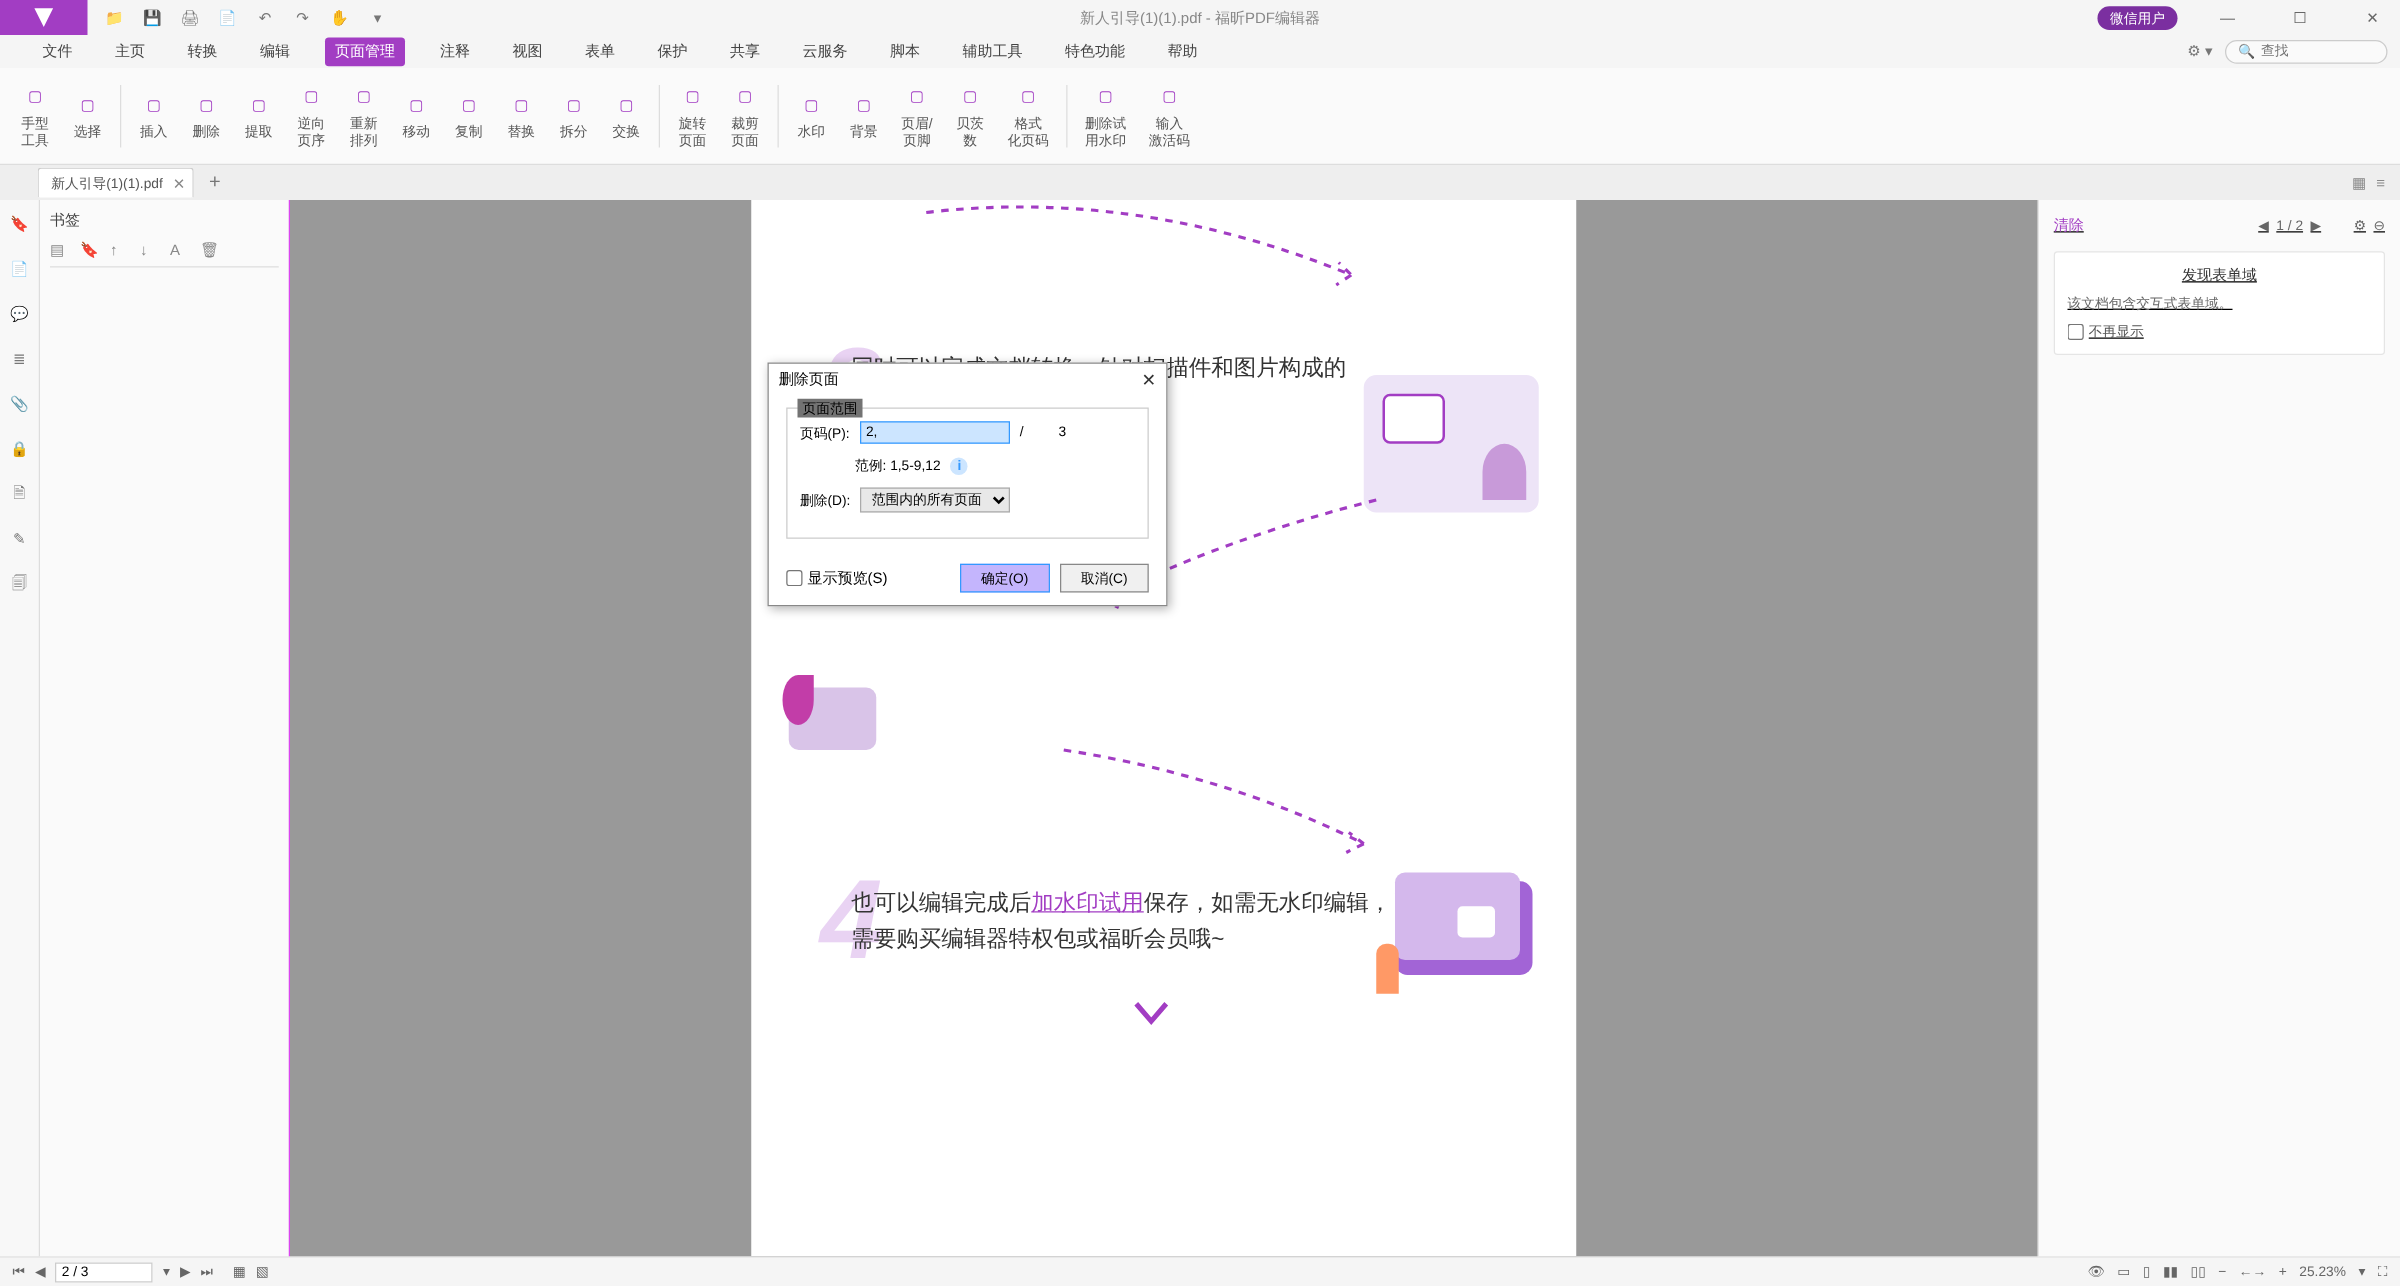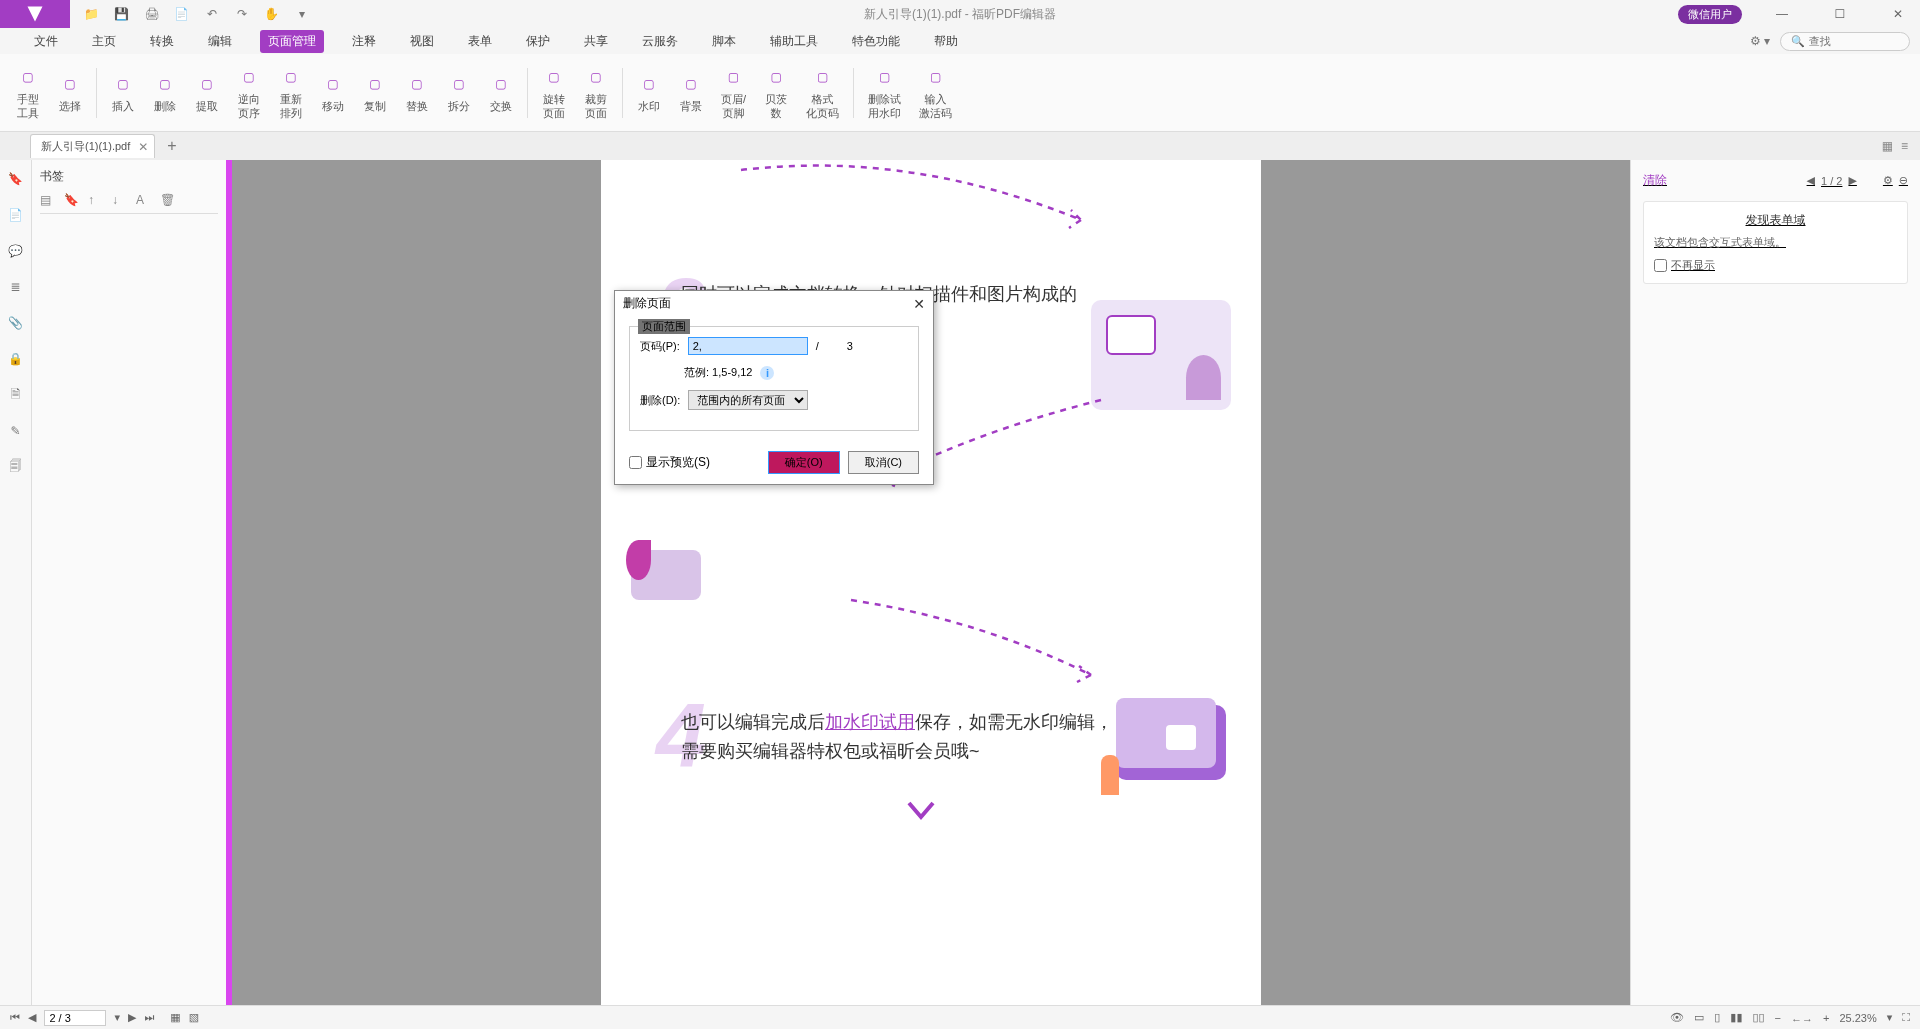--- a/index.html
+++ b/index.html
@@ -37,57 +37,57 @@
 .doc-tab .close-x { position: absolute; right: 6px; top: 5px; color: #888; font-size: 12px; cursor: pointer; }
 .add-tab { margin-left: 12px; color: #777; font-size: 16px; cursor: pointer; }
 .tabstrip-right { position: absolute; right: 12px; display: flex; gap: 8px; }
 
 
 .main { display: flex; height: calc(100% - 28px - 26px - 78px - 28px - 24px); }
 .left-sidebar { width: 32px; background: #f8f8f8; border-right: 1px solid #ddd; display: flex; flex-direction: column; align-items: center; padding-top: 10px; gap: 18px; }
 .ls-item { width: 18px; height: 18px; color: #777; cursor: pointer; display: flex; align-items: center; justify-content: center; }
 .ls-item.active { color: #a23dc3; }
 
-.bookmark-panel { width: 200px; background: #fafafa; border-right: 6px solid #d946ef; padding: 8px; }
+.bookmark-panel { width: 200px; background: #fafafa; border-right: 1px solid #d946ef; padding: 8px; }
 .bm-title { font-size: 12px; color: #444; margin-bottom: 8px; }
 .bm-tools { display: flex; gap: 10px; border-bottom: 1px solid #ddd; padding-bottom: 6px; }
 .bm-tool { width: 14px; height: 14px; color: #888; cursor: pointer; }
 
 .doc-area { flex: 1; background: #999; position: relative; overflow: hidden; display: flex; justify-content: center; }
 .page { width: 660px; background: #fff; margin-top: 0; position: relative; }
 
 .right-panel { width: 290px; background: #fafafa; border-left: 1px solid #ddd; padding: 12px; text-decoration: underline; }
 .rp-head { display: flex; align-items: center; justify-content: space-between; margin-bottom: 12px; }
 .rp-title { color: #a23dc3; font-size: 12px; }
 .rp-nav { display: flex; align-items: center; gap: 6px; font-size: 11px; color: #666; }
 .rp-section { background: #fff; border: 1px solid #e5e5e5; padding: 10px; border-radius: 3px; }
 .rp-stitle { font-size: 12px; color: #333; margin-bottom: 6px; text-align: center; }
 .rp-stext { font-size: 11px; color: #666; margin-bottom: 8px; }
 .rp-chk { display: flex; align-items: center; gap: 4px; font-size: 11px; color: #555; }
 
 
 .statusbar { height: 24px; background: #f5f5f5; border-top: 1px solid #ddd; display: flex; align-items: center; padding: 0 10px; font-size: 11px; color: #666; }
 .sb-left { display: flex; align-items: center; gap: 8px; }
 .sb-right { margin-left: auto; display: flex; align-items: center; gap: 10px; }
-.page-input { border: 1px solid #ccc; width: 62px; padding: 1px 4px; font-size: 11px; }
+.page-input { border: 1px solid #ccc; width: 78px; padding: 1px 4px; font-size: 11px; }
 
 
 .dialog-overlay { position: absolute; top: 0; left: 0; right: 0; bottom: 0; z-index: 100; }
 .dialog { position: absolute; left: 614px; top: 290px; width: 320px; background: #fff; border: 1px solid #888; box-shadow: 2px 2px 8px rgba(0,0,0,0.3); }
 .dlg-title { padding: 4px 8px; font-size: 12px; display: flex; justify-content: space-between; align-items: center; }
 .dlg-close { cursor: pointer; font-size: 14px; color: #333; }
 .dlg-body { padding: 10px 14px; }
 .dlg-group { border: 1px solid #ccc; padding: 10px; margin-bottom: 10px; position: relative; }
 .dlg-group-title { position: absolute; top: -8px; left: 8px; background: #737373; padding: 0 4px; font-size: 11px; }
 .dlg-row { display: flex; align-items: center; gap: 8px; margin-bottom: 10px; font-size: 11px; }
 .dlg-input { border: 1px solid #3399ff; padding: 2px 4px; width: 120px; font-size: 11px; background: #cce5ff; }
 .dlg-select { border: 1px solid #aaa; padding: 2px 4px; width: 120px; font-size: 11px; background: #e8e8e8; }
 .dlg-footer { display: flex; justify-content: space-between; align-items: center; padding-top: 10px; }
 .dlg-btn { border: 1px solid #888; padding: 3px 16px; font-size: 11px; background: #f0f0f0; cursor: pointer; }
-.dlg-btn.primary { border: 1px solid #3399ff; background: #be185d; }
+.dlg-btn.primary { border: 1px solid #3399ff; background: #c4b5fd; }
 
 .doc-text { font-size: 18px; color: #333; line-height: 1.6; font-weight: 500; }
 .doc-link { color: #a23dc3; text-decoration: underline; }
 .big-num { position: absolute; font-size: 90px; font-weight: bold; color: rgba(193,130,220,0.35); font-style: italic; }
 </style>
 </head>
 <body>
 
 <div class="titlebar">
   <div class="logo-box">

